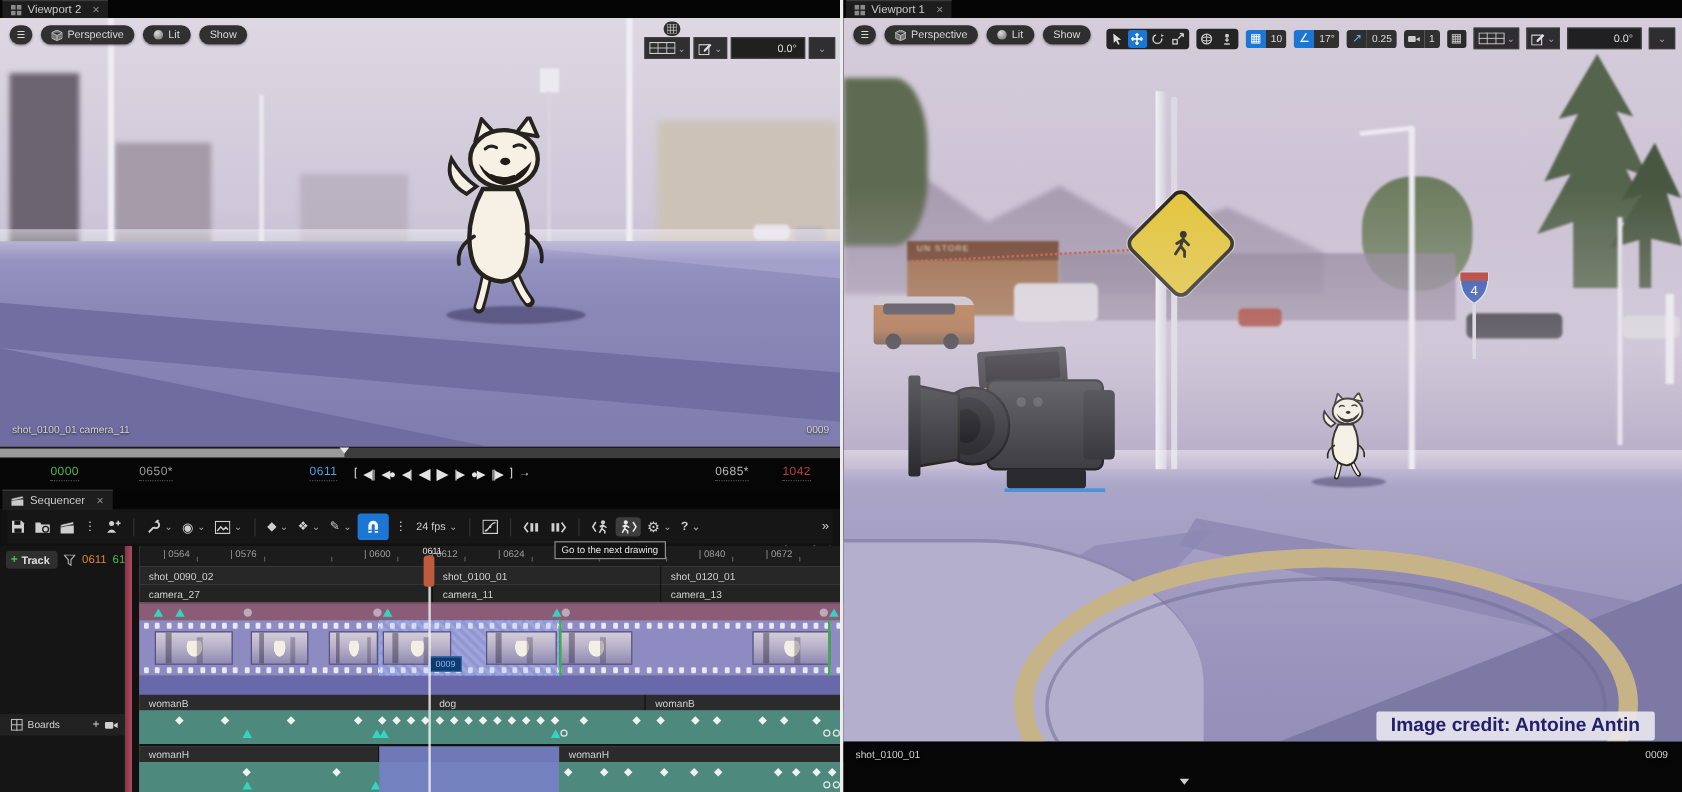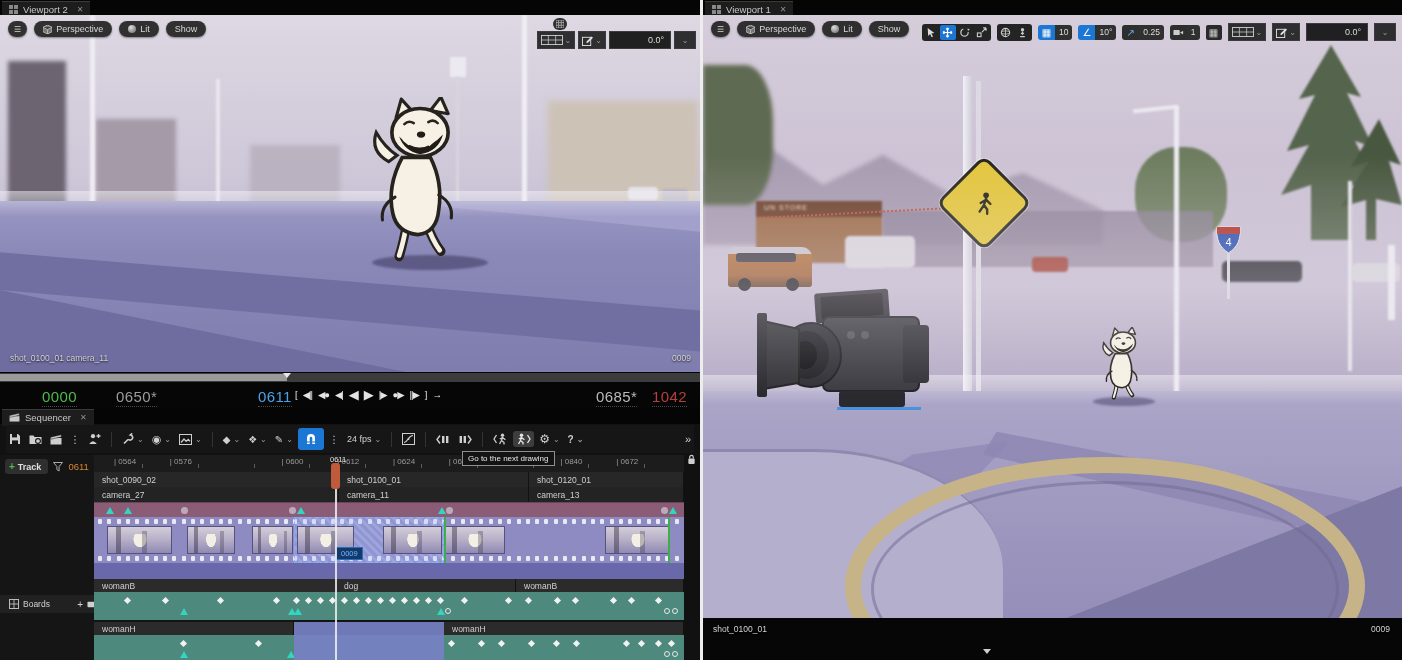--- a/index.html
+++ b/index.html
@@ -16,21 +16,21 @@
   .pill{display:inline-flex;align-items:center;gap:4px;background:rgba(34,34,34,.92);border-radius:9px;
         color:#d8d8d8;font-size:9px;padding:2px 9px;height:12px;box-shadow:0 1px 2px rgba(0,0,0,.4)}
   .pill.sq{padding:2px 6px;border-radius:8px}
   .ctrl{display:inline-flex;align-items:center;gap:2px;background:rgba(16,16,16,.85);border:1px solid #3c3c3c;
         color:#cfcfcf;font-size:8px;padding:1px 3px;height:14px}
   .valuebox{background:rgba(12,12,12,.9);border:1px solid #3c3c3c;color:#dcdcdc;font-size:9px;height:14px;
         display:inline-flex;align-items:center;justify-content:flex-end;padding:1px 6px}
   .dropcaret{color:#9a9a9a;font-size:8px}
   .vstat{position:absolute;color:#d3d3d3;font-size:8.5px;text-shadow:0 1px 2px rgba(0,0,0,.8)}
   
-  .fnum{font-size:15px;letter-spacing:.4px;border-bottom:1px dotted #4a4a4a;padding-bottom:1px}
+  .fnum{font-size:10px;letter-spacing:.4px;border-bottom:1px dotted #4a4a4a;padding-bottom:1px}
   .tbtnP{color:#e3e3e3;font-size:9.5px;letter-spacing:-1px;cursor:pointer;white-space:nowrap}
   
   .tbtn{display:inline-flex;align-items:center;gap:2px;color:#cfcfcf;font-size:10px;padding:2px 3px;border-radius:3px;cursor:pointer}
   .tbtn .dropcaret{margin-left:1px}
   .vsep{width:1px;height:15px;background:#333;margin:0 5px}
   .glyph{font-size:10px;color:#cfcfcf}
   
   .section{position:absolute;top:0;height:100%;border-right:1px solid #121212;box-sizing:border-box;
            color:#d0d0d0;font-size:8.5px;display:flex;align-items:center;padding-left:8px;overflow:hidden;white-space:nowrap}
   .tick{position:absolute;top:2px;color:#9b9b9b;font-size:8px;white-space:nowrap}
@@ -378,21 +378,21 @@
           <span style="color:#cfcfcf;font-size:10px;margin-left:auto">+</span>
           <svg width="12" height="10" viewBox="0 0 13 10" style="margin-right:5px">
               <rect x=".5" y="2.5" width="7.5" height="6" rx="1" fill="#cfcfcf"></rect>
               <path d="M8.5,5 l3.5,-2 v5 l-3.5,-2z" fill="#cfcfcf"></path>
             </svg>
         </div>
       </div>
 
       <div class="ab" style="left:104px;top:47px;width:6px;height:205px;background:linear-gradient(90deg,#7e3647,#b14a5f)"></div>
 
-      <div class="ab" id="track-area" style="left:94px;top:47px;width:590px;height:205px;background:#737373;overflow:hidden">
+      <div class="ab" id="track-area" style="left:116px;top:47px;width:590px;height:205px;background:#737373;overflow:hidden">
         <div class="ab" id="ruler" style="left:0;top:0;width:590px;height:17px;background:#1c1c1c">
             <div class="tick" style="left: 20px;">| 0564</div>
             <div class="minor" style="left: 48px;"></div>
             <div class="tick" style="left: 75.8px;">| 0576</div>
             <div class="minor" style="left: 103.8px;"></div>
             <div class="tick" style="left: 131.6px; margin-top: 44px;">| 0588</div>
             <div class="minor" style="left: 159.6px;"></div>
             <div class="tick" style="left: 187.4px;">| 0600</div>
             <div class="minor" style="left: 215.4px;"></div>
             <div class="tick" style="left: 243.2px;">| 0612</div>
@@ -803,21 +803,21 @@
         <span class="snapgrp">
           <span class="snapbtn">
               <span style="color:#fff;font-size:10px">▦</span>
             </span>
           <span class="snapval">10</span>
         </span>
         <span class="snapgrp">
           <span class="snapbtn">
               <span style="color:#fff;font-size:10px">∠</span>
             </span>
-          <span class="snapval">10°</span>
+          <span class="snapval">17°</span>
         </span>
         <span class="snapgrp">
           <span class="snapbtn" style="background:#2e2e2e">
               <span style="color:#5fb3f0;font-size:10px">↗</span>
             </span>
           <span class="snapval">0.25</span>
         </span>
         <span class="snapgrp">
           <span class="snapbtn" style="background:#2e2e2e">
               <svg width="11" height="9" viewBox="0 0 13 10">
@@ -845,20 +845,23 @@
           <span class="dropcaret">⌄</span>
         </div>
         <div class="valuebox" style="width:48px">
             <span>0.0°</span>
           </div>
         <div class="ctrl" style="width:14px;justify-content:center">
             <span class="dropcaret">⌄</span>
           </div>
       </div>
 
+      <div class="ab" style="left:444px;top:578px;background:rgba(234,232,240,.9);padding:3px 12px;border-radius:2px">
+        <span style="color:#23206b;font-weight:bold;font-size:16px">Image credit: Antoine Antin</span>
+      </div>
     </div>
 
     <div class="ab" style="left:0;top:618px;width:699px;height:42px;background:#060606">
       <span class="vstat" style="left:10px;top:6px">shot_0100_01</span>
       <span class="vstat" style="right:12px;top:6px">0009</span>
       <div class="ab" style="left:280px;top:31px;width:0;height:0;border-left:4px solid transparent;border-right:4px solid transparent;border-top:5px solid #cfcfcf"></div>
     </div>
   </section>
 </div>
 

